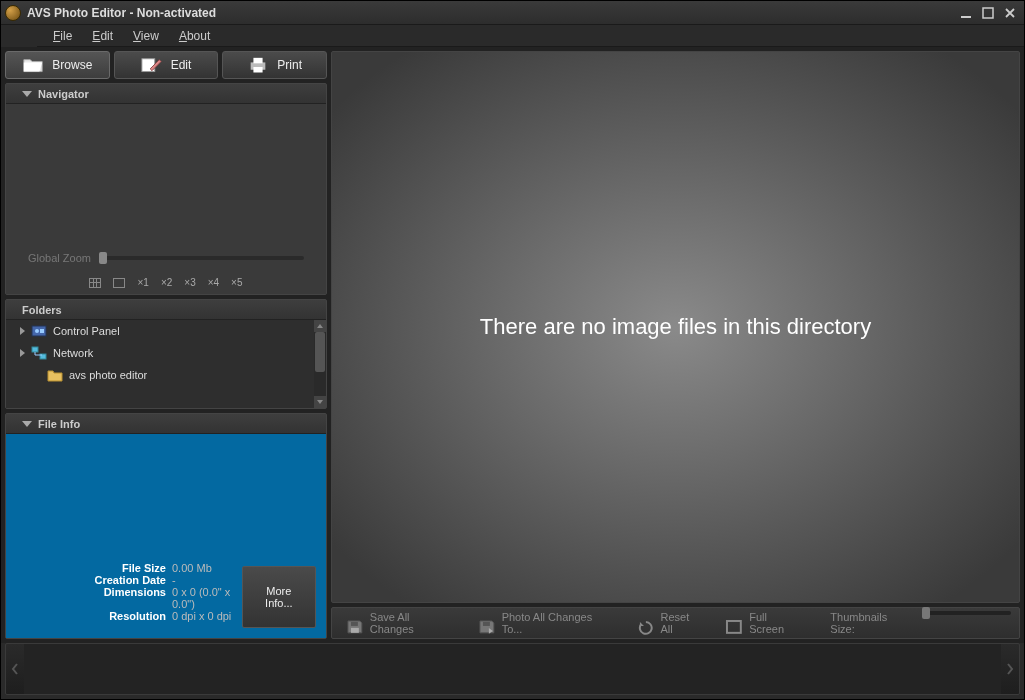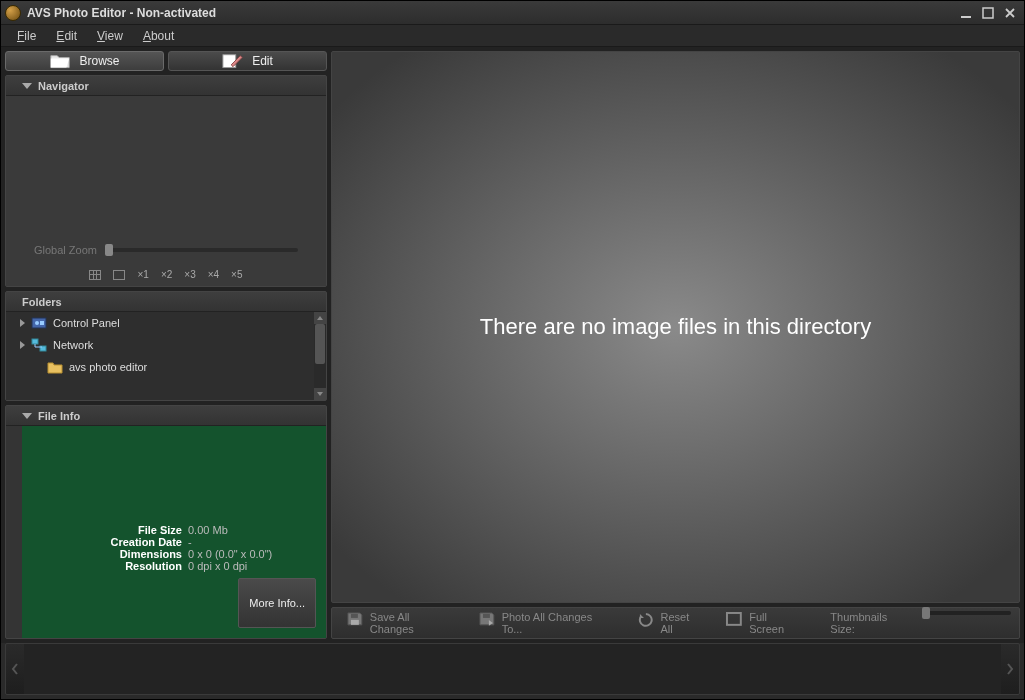--- a/index.html
+++ b/index.html
@@ -7,39 +7,39 @@
 
 .window { width: 1025px; height: 700px; background: #2a2a2a; border: 1px solid #000; display: flex; flex-direction: column; }
 
 .titlebar { height: 24px; background: linear-gradient(#3a3a3a,#2d2d2d); display: flex; align-items: center; padding: 0 4px; color: #ddd; font-size: 12px; font-weight: bold; border-bottom: 1px solid #1a1a1a; }
 .titlebar .app-icon { width:16px; height:16px; margin-right:6px; background: radial-gradient(circle at 30% 30%, #d4a048, #6b4a10); border-radius:50%; border:1px solid #3a2a00; }
 .titlebar .title-text { flex:1; }
 .win-controls { display:flex; gap:2px; }
 .win-btn { width:20px; height:16px; display:flex; align-items:center; justify-content:center; color:#ccc; cursor:pointer; }
 .win-btn svg { width:14px; height:14px; }
 
-.menubar { height:22px; display:flex; align-items:center; padding:0 6px; color:#ccc; font-size:12px; gap:0; background:#2a2a2a; border-bottom:1px solid #1a1a1a;}
+.menubar { height:22px; display:flex; align-items:center; padding:0 6px; color:#ccc; font-size:12px; gap:0; background:#2a2a2a; border-bottom:1px solid #1a1a1a;margin-left:36px;}
 .menubar .menu-item { padding:2px 10px; cursor:pointer; }
 .menubar .menu-item span.ul { text-decoration: underline; }
 
 .main { flex:1; display:flex; background:#222; padding:4px; gap:4px; min-height:0;}
 .left-col { width:322px; display:flex; flex-direction:column; gap:4px; min-height:0;}
 .right-col { flex:1; display:flex; flex-direction:column; gap:4px; min-height:0;}
 
 .main-buttons { display:flex; gap:4px; }
-.big-btn { flex:1; height:20px; background:linear-gradient(#4b4b4b,#333); border:1px solid #555; border-radius:3px; display:flex; align-items:center; justify-content:center; gap:8px; color:#eee; font-size:12px; cursor:pointer; }
+.big-btn { flex:1; height:28px; background:linear-gradient(#4b4b4b,#333); border:1px solid #555; border-radius:3px; display:flex; align-items:center; justify-content:center; gap:8px; color:#eee; font-size:12px; cursor:pointer; }
 .big-btn .icn { width:22px; height:18px; display:flex; align-items:center; justify-content:center; }
 .big-btn.active { background:linear-gradient(#555,#3d3d3d); border-color:#6a6a6a; }
 
 .panel { background:#343434; border:1px solid #444; border-radius:2px; display:flex; flex-direction:column; }
 .panel-header { height:20px; background:linear-gradient(#3e3e3e,#333); display:flex; align-items:center; padding:0 16px; color:#ccc; font-size:11px; font-weight:bold; gap:6px; border-bottom:1px solid #222;}
 .panel-header .tri { width:0;height:0;border-left:5px solid transparent;border-right:5px solid transparent;border-top:6px solid #aaa; }
 
 .nav-body { height:190px; background:#3a3a3a; position:relative; }
-.nav-body .gz-row { position:absolute; bottom:30px; left:0; right:0; display:flex; align-items:center; padding:0 28px; color:#777; font-size:11px; gap:8px;}
+.nav-body .gz-row { position:absolute; bottom:30px; left:0; right:0; display:flex; align-items:center; padding:0 22px; color:#777; font-size:11px; gap:8px;}
 .nav-body .gz-row .track { flex:1; height:4px; background:#2a2a2a; border-radius:2px; position:relative;}
 .nav-body .gz-row .thumb { position:absolute; left:0; top:-4px; width:8px; height:12px; background:#888; border-radius:2px; }
 .nav-body .zoom-steps { position:absolute; bottom:6px; left:0; right:0; display:flex; justify-content:center; gap:12px; color:#aaa; font-size:10px; align-items:center;}
 .zoom-steps .zicon { width:12px; height:10px; border:1px solid #888; }
 .zoom-steps .zicon.grid { background:
   linear-gradient(#888,#888) 33% 0/1px 100% no-repeat,
   linear-gradient(#888,#888) 66% 0/1px 100% no-repeat,
   linear-gradient(#888,#888) 0 50%/100% 1px no-repeat; }
 
 .folders-body { height:88px; background:#2e2e2e; position:relative; }
@@ -48,30 +48,30 @@
 .tree-item .expander{ width:0;height:0;border-top:4px solid transparent;border-bottom:4px solid transparent;border-left:5px solid #999; }
 .tree-item.noexp .expander{ visibility:hidden; }
 .tree-item .ticon { width:16px;height:14px; }
 .tree-item.indent { padding-left:30px; }
 .scrollbar-v { position:absolute; right:0; top:0; bottom:0; width:12px; background:#2a2a2a; display:flex; flex-direction:column;}
 .scrollbar-v .arrow{height:12px;background:#444;display:flex;align-items:center;justify-content:center;}
 .scrollbar-v .arrow svg{width:8px;height:8px;}
 .scrollbar-v .track{flex:1;position:relative;}
 .scrollbar-v .thumb{position:absolute;left:1px;right:1px;top:0;height:40px;background:#555;border-radius:2px;}
 
-.fileinfo-body { flex:1; background:#14532d; position:relative; padding:10px; display:flex; flex-direction:column;margin-left:16px; }
+.fileinfo-body { flex:1; background:#0369a1; position:relative; padding:10px; display:flex; flex-direction:row; }
 .fileinfo-grid { margin-top:auto; display:grid; grid-template-columns: 150px 1fr; gap:0 6px; color:#ddd; font-size:11px; margin-bottom:6px;}
 .fileinfo-grid .lbl { text-align:right; font-weight:bold; color:#fff;}
 .fileinfo-grid .val { color:#bbb; }
 .moreinfo { align-self:flex-end; padding:18px 10px; background:linear-gradient(#4a4a4a,#333); border:1px solid #555; color:#eee; font-size:11px; cursor:pointer; border-radius:2px;}
 
 .canvas-area { flex:1; background: radial-gradient(ellipse at center, #8a8a8a 0%, #3a3a3a 90%); border:1px solid #444; display:flex; align-items:center; justify-content:center; color:#fff; font-size:22px; border-radius:2px;}
 
 .bottom-toolbar { height:32px; background:linear-gradient(#3a3a3a,#2e2e2e); border:1px solid #444; border-radius:2px; display:flex; align-items:center; padding:0 8px; gap:10px; color:#888; font-size:11px;}
-.tb-btn { display:flex; align-items:flex-start; gap:6px; padding:4px 6px; cursor:pointer; border-radius:2px;}
+.tb-btn { display:flex; align-items:flex-end; gap:6px; padding:4px 6px; cursor:pointer; border-radius:2px;}
 .tb-btn .ticon{width:18px;height:16px;}
 .tb-spacer{flex:1;}
 .thumb-size { display:flex; align-items:flex-start; gap:8px;}
 .thumb-size .track{width:90px;height:4px;background:#222;border-radius:2px;position:relative;}
 .thumb-size .thm{position:absolute;left:0;top:-4px;width:8px;height:12px;background:#777;border-radius:2px;}
 
 .filmstrip { height:52px; background:linear-gradient(#2a2a2a,#1e1e1e); border:1px solid #3a3a3a; margin:0 4px 4px 4px; border-radius:2px; display:flex; align-items:center;}
 .filmstrip .fsarrow{width:18px;height:100%;display:flex;align-items:center;justify-content:center;color:#555;cursor:pointer;}
 .filmstrip .fsbody{flex:1;height:100%;background:#232323;}
 
@@ -126,20 +126,30 @@
           <span>Browse</span>
         </div>
         <div class="big-btn">
           <span class="icn">
             <svg viewBox="0 0 24 20">
                 <rect x="1" y="3" width="14" height="14" fill="#fff" stroke="#999"></rect>
                 <path d="M10 14 L20 4 L22 6 L12 16z" fill="#d88" stroke="#844"></path>
               </svg>
           </span>
           <span>Edit</span>
+        </div>
+        <div class="big-btn">
+          <span class="icn">
+            <svg viewBox="0 0 24 20">
+                <rect x="4" y="7" width="16" height="8" fill="#bbb"></rect>
+                <rect x="7" y="2" width="10" height="6" fill="#fff"></rect>
+                <rect x="7" y="12" width="10" height="6" fill="#fff"></rect>
+              </svg>
+          </span>
+          <span>Print</span>
         </div>
       </div>
 
       <div class="panel">
         <div class="panel-header">
           <div class="tri"></div>
           <span>Navigator</span>
         </div>
         <div class="nav-body">
           <div class="gz-row">

